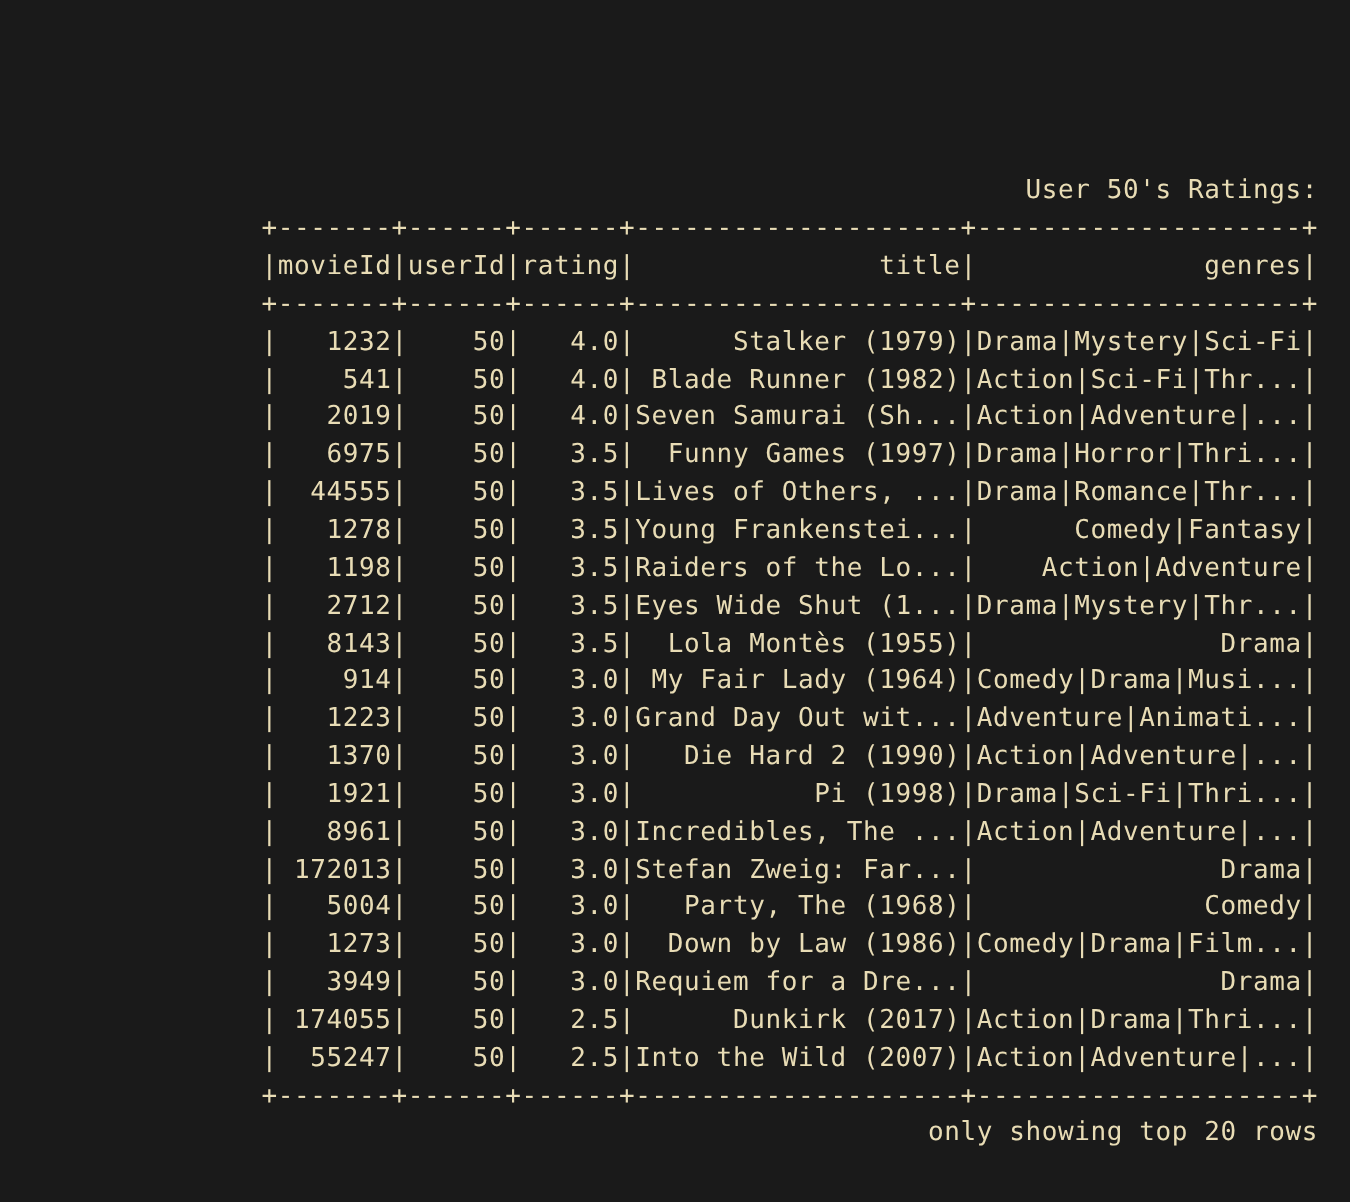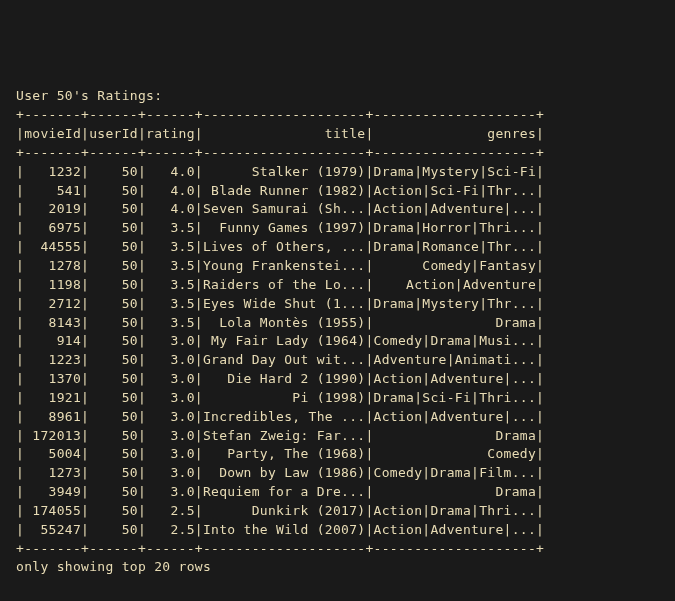--- a/index.html
+++ b/index.html
@@ -8,20 +8,21 @@
       background: #1a1a1a;
       color: #e8dcb5;
       font-family: 'Menlo', 'Monaco', 'Consolas', monospace;
       font-size: 13px;
       line-height: 1.45;
       white-space: pre;
       letter-spacing: 0.3px;
     }
     .output {
       display: block;
+      text-align: right;
     }
   </style>
 </head>
 <body>
 
 
 
 <div class="output" id="output">User 50's Ratings:
 +-------+------+------+--------------------+--------------------+
 |movieId|userId|rating|               title|              genres|

